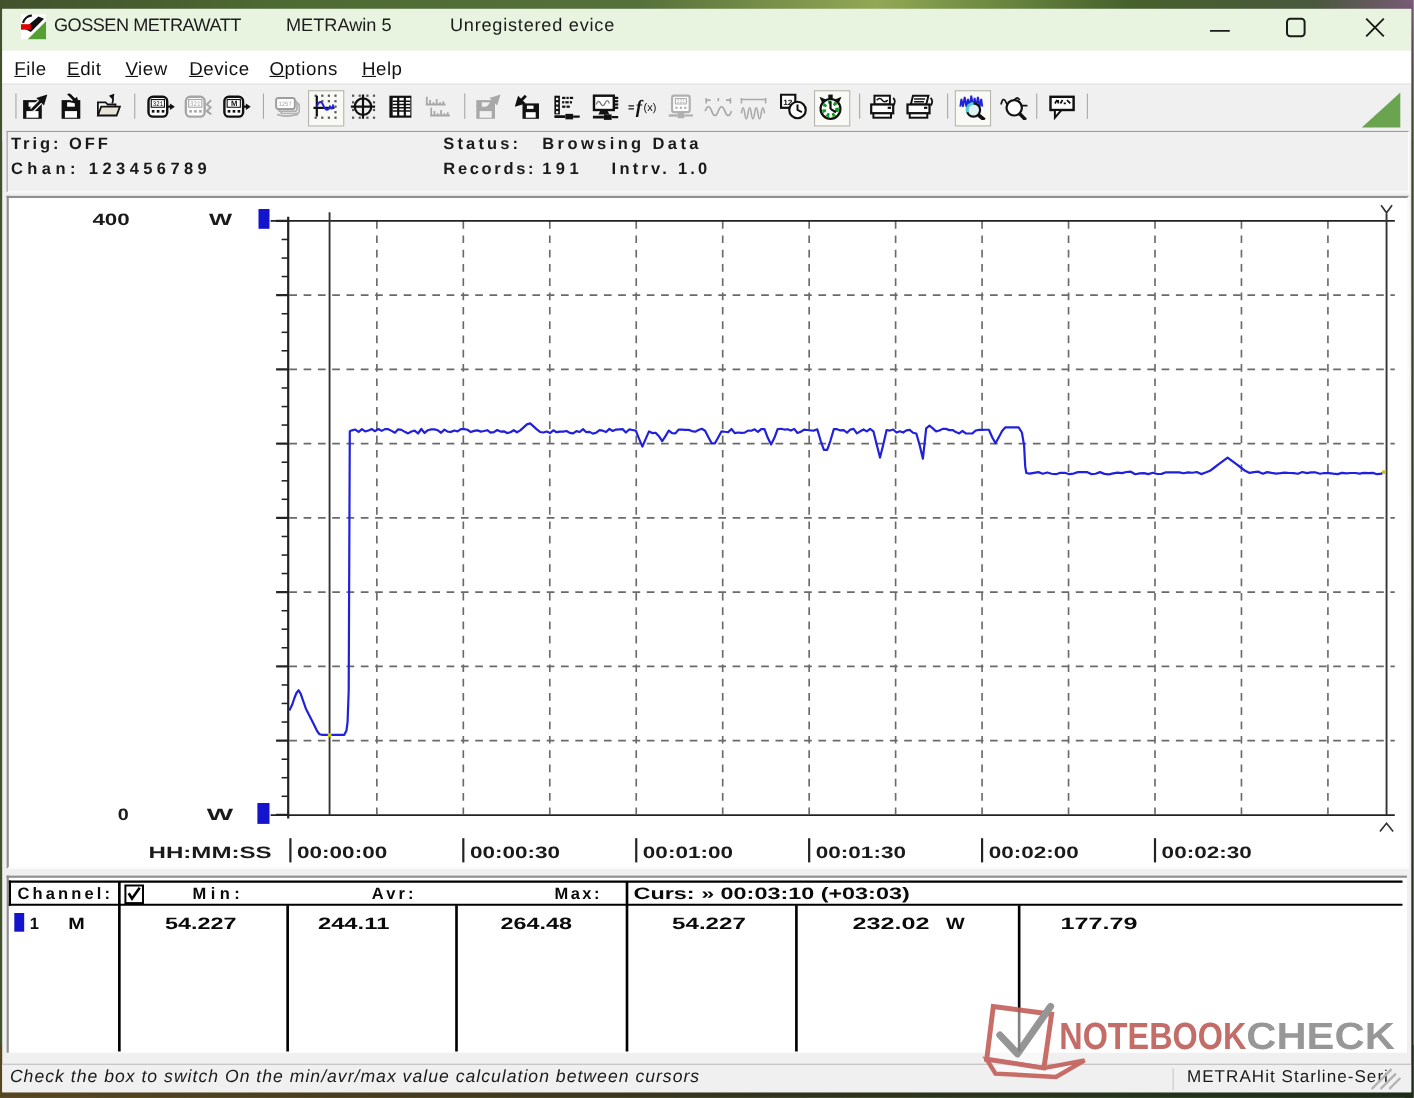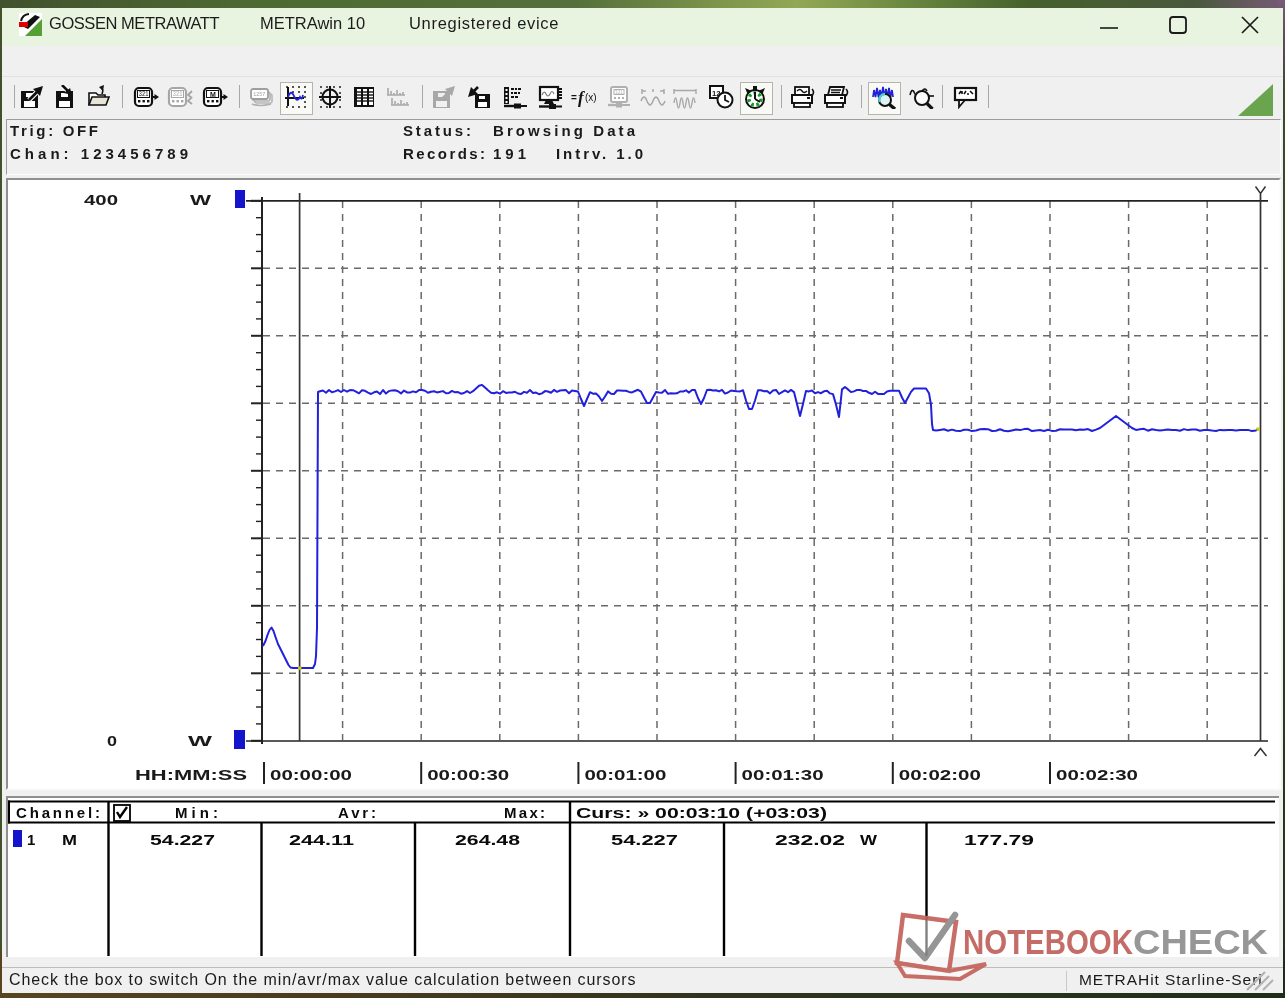--- a/index.html
+++ b/index.html
@@ -27,21 +27,21 @@
   #spanel{position:absolute;left:4px;top:111px;width:1273px;height:54px;background:#f0f0f0;
     border-top:1px solid #9c9c9c;border-left:1px solid #9c9c9c;border-bottom:1px solid #fdfdfd;border-right:1px solid #fdfdfd;}
   
   #cpanel{position:absolute;left:4px;top:170px;width:1271px;height:608px;background:#fff;
     border-top:2px solid #8f8f8f;border-left:2px solid #8f8f8f;border-bottom:2px solid #fbfbfb;border-right:2px solid #fbfbfb;}
   
   #tpanel{position:absolute;left:4px;top:788px;width:1271px;height:159px;background:#fff;
     border-top:2px solid #8f8f8f;border-left:2px solid #8f8f8f;}
   
   #sbar{position:absolute;left:0;top:959px;width:100%;height:26px;background:#f0f0f0;border-top:1px solid #bdbdbd;}
-  #sbar .l{position:absolute;left:7px;top:3px;font-size:16px;letter-spacing:0.92px;color:#1a1a1a;}
+  #sbar .l{position:absolute;left:7px;top:3px;font-size:16px;letter-spacing:0.92px;color:#1a1a1a;font-style:italic;}
   #sbar .r{position:absolute;left:1077px;top:3px;font-size:15.5px;color:#1a1a1a;letter-spacing:0.95px;}
   #sbar .sep{position:absolute;left:1064px;top:3px;width:1px;height:20px;background:#c8c8c8;}
   svg{display:block}
   #chartsvg{position:absolute;left:0;top:0;}
   #wm{position:absolute;left:0;top:0;width:1285px;height:998px;pointer-events:none;}
 </style>
 </head>
 <body>
 <div id="desk"></div>
 <div id="deskright"></div>
@@ -49,31 +49,39 @@
 <div id="win">
   <div id="title">
     <svg class="t" style="left:17px;top:5px" width="23" height="23" viewBox="0 0 23 23">
       <rect x="0" y="0" width="23" height="23" fill="#fff"></rect>
       <path d="M23 6 L23 23 L6 23 Z" fill="#55a035"></path>
       <path d="M3 13 L16 2 L21 4 L9 16 Z" fill="#111"></path>
       <rect x="0" y="9" width="9" height="5" fill="#e00000"></rect>
       <path d="M2 8 A9 9 0 0 1 10 1" fill="none" stroke="#111" stroke-width="2"></path>
     </svg>
     <span class="t" style="left:47px;letter-spacing:-0.45px">GOSSEN METRAWATT</span>
-    <span class="t" style="left:258px">METRAwin 10</span>
+    <span class="t" style="left:258px">METRAwin 5</span>
     <span class="t" style="left:407px;letter-spacing:0.7px">Unregistered evice</span>
     <svg class="t" style="left:1095px;top:0" width="24" height="38">
         <line x1="3" y1="20" x2="21" y2="20" stroke="#1a1a1a" stroke-width="1.6"></line>
       </svg>
     <svg class="t" style="left:1164px;top:0" width="24" height="38">
         <rect x="4" y="9" width="16" height="16" rx="3" fill="none" stroke="#1a1a1a" stroke-width="1.8"></rect>
       </svg>
     <svg class="t" style="left:1236px;top:0" width="24" height="38">
         <path d="M4 9 L20 25 M20 9 L4 25" stroke="#1a1a1a" stroke-width="1.7"></path>
       </svg>
+  </div>
+  <div id="menu">
+    <span style="left:11px"><u>F</u>ile</span>
+    <span style="left:59px"><u>E</u>dit</span>
+    <span style="left:112px"><u>V</u>iew</span>
+    <span style="left:170px"><u>D</u>evice</span>
+    <span style="left:243px"><u>O</u>ptions</span>
+    <span style="left:327px"><u>H</u>elp</span>
   </div>
   <div id="tbar">
     <span class="tsep" style="left:12px"></span>
     <span class="tsep" style="left:120px"></span>
     <span class="tsep" style="left:237px"></span>
     <span class="tsep" style="left:420px"></span>
     <span class="tsep" style="left:779px"></span>
     <span class="tsep" style="left:859px"></span>
     <span class="tsep" style="left:940px"></span>
     <span class="tsep" style="left:986px"></span>

